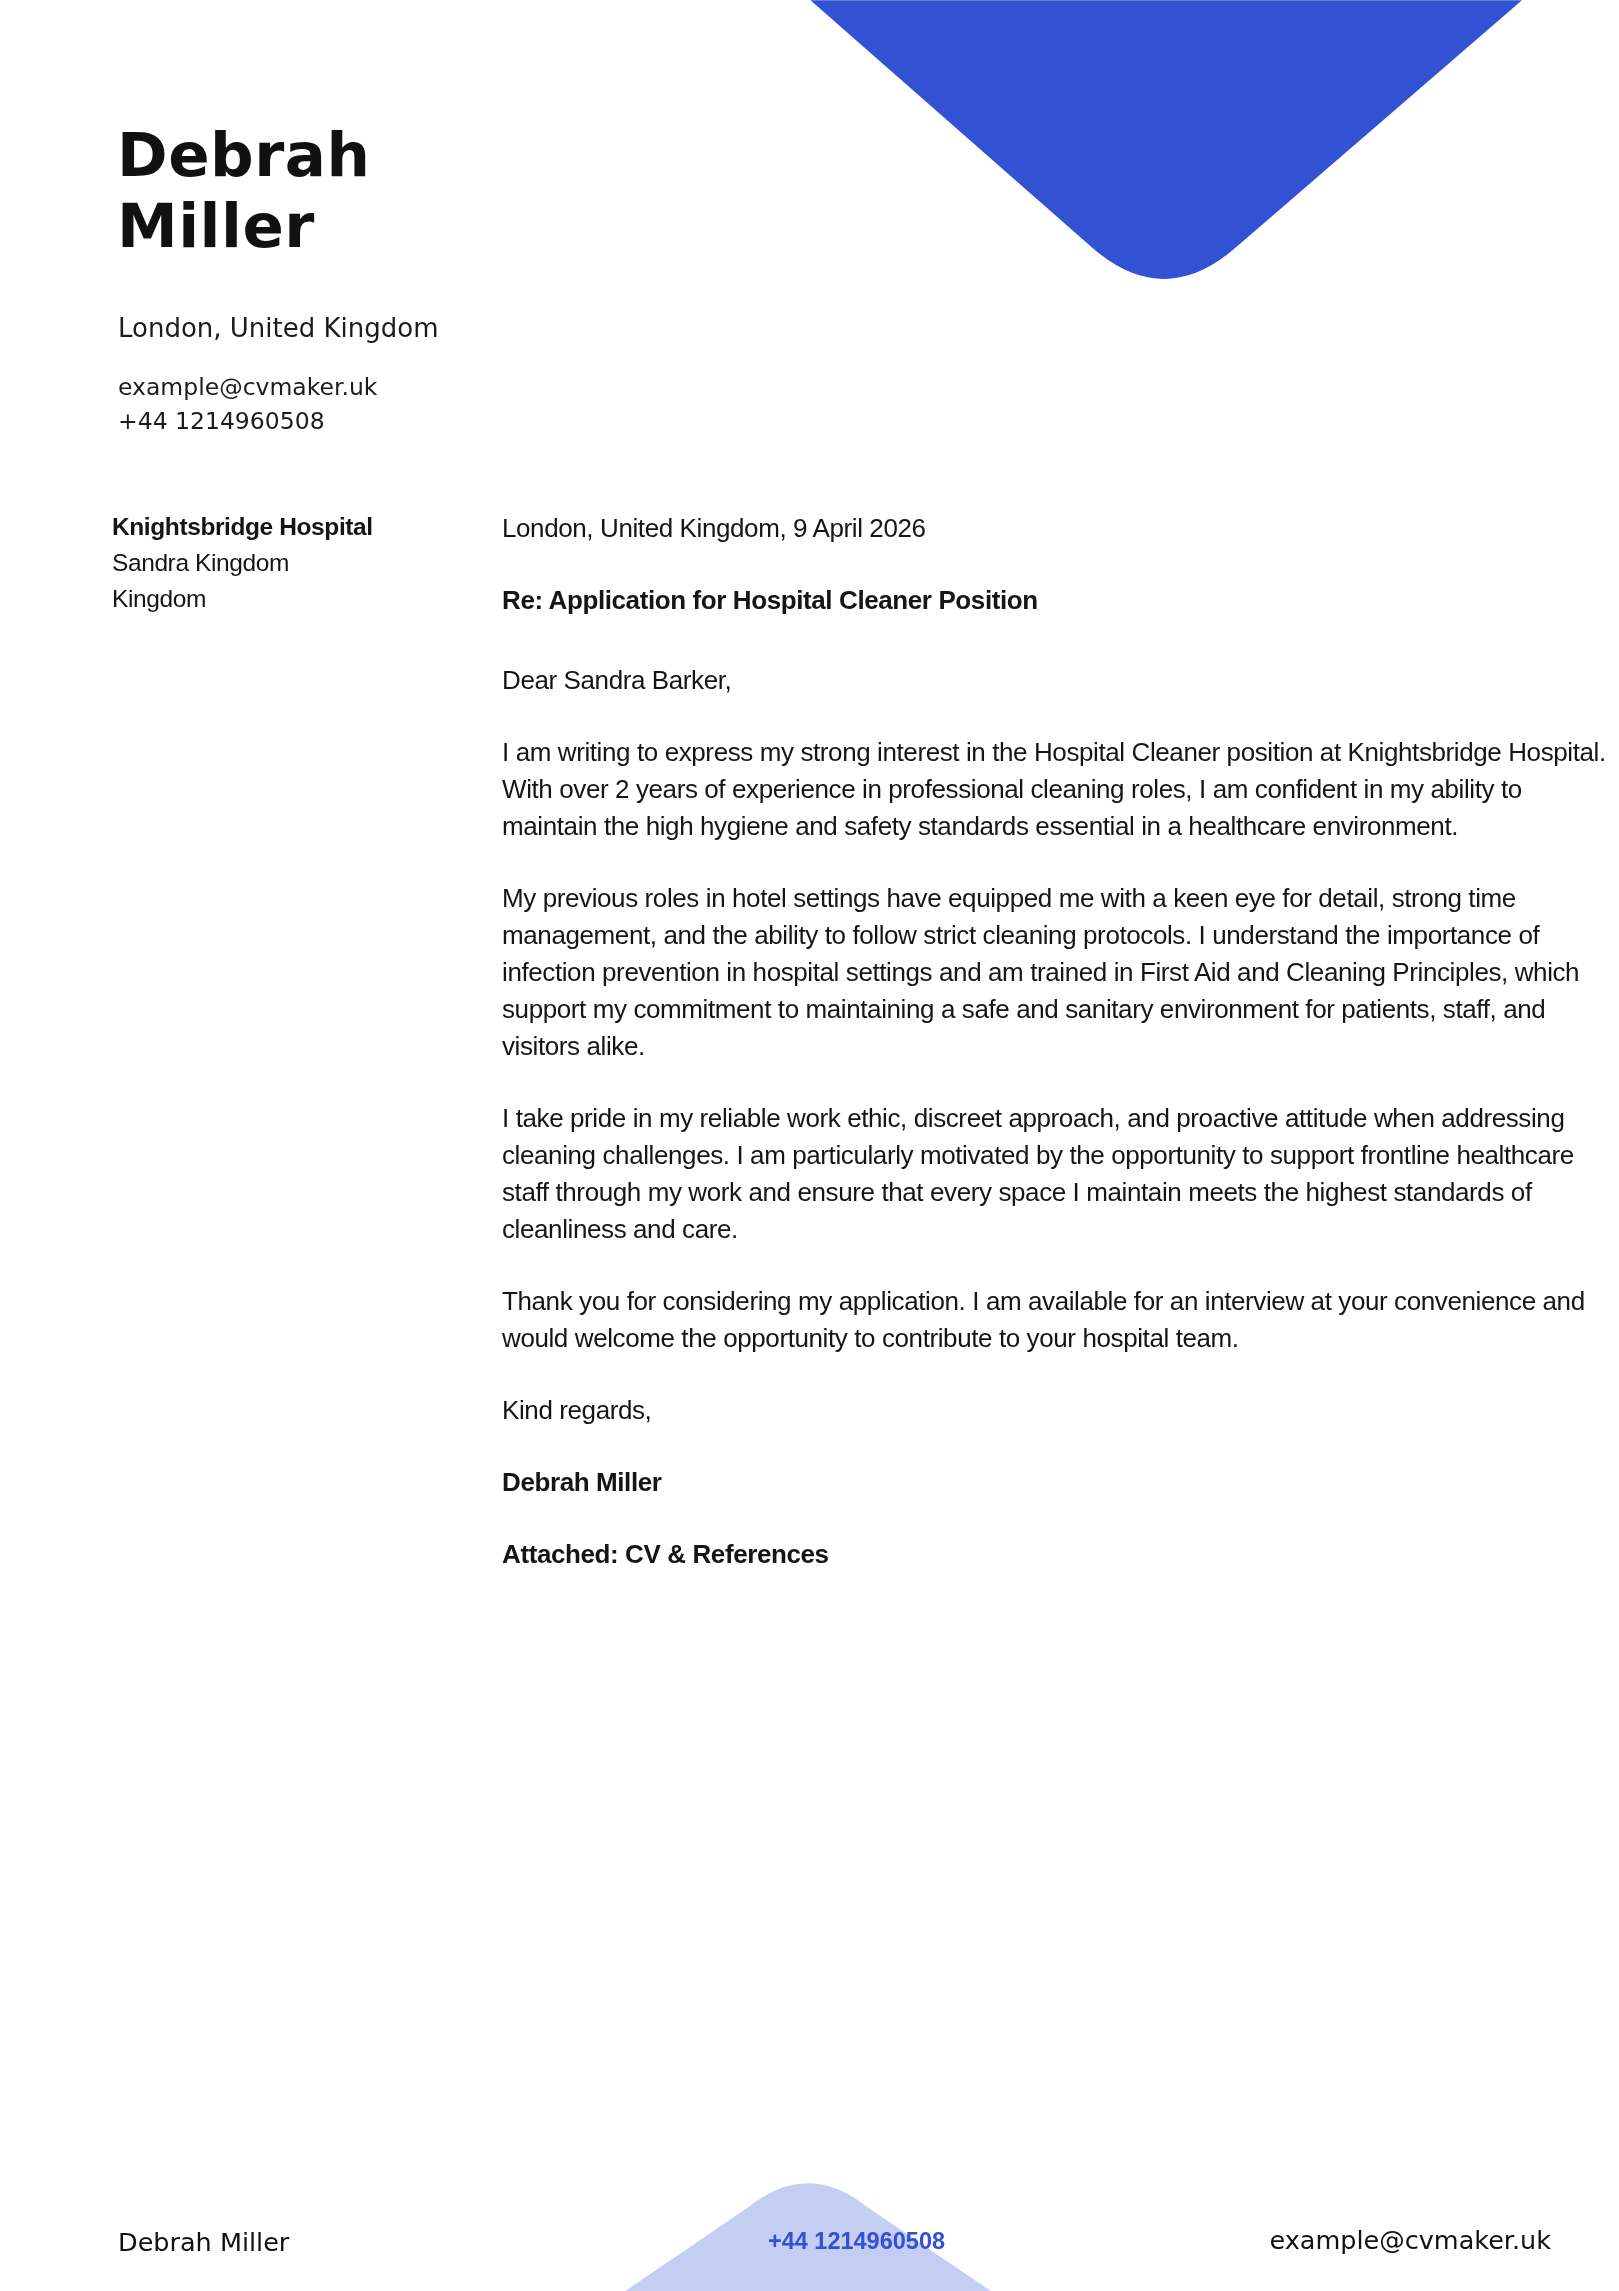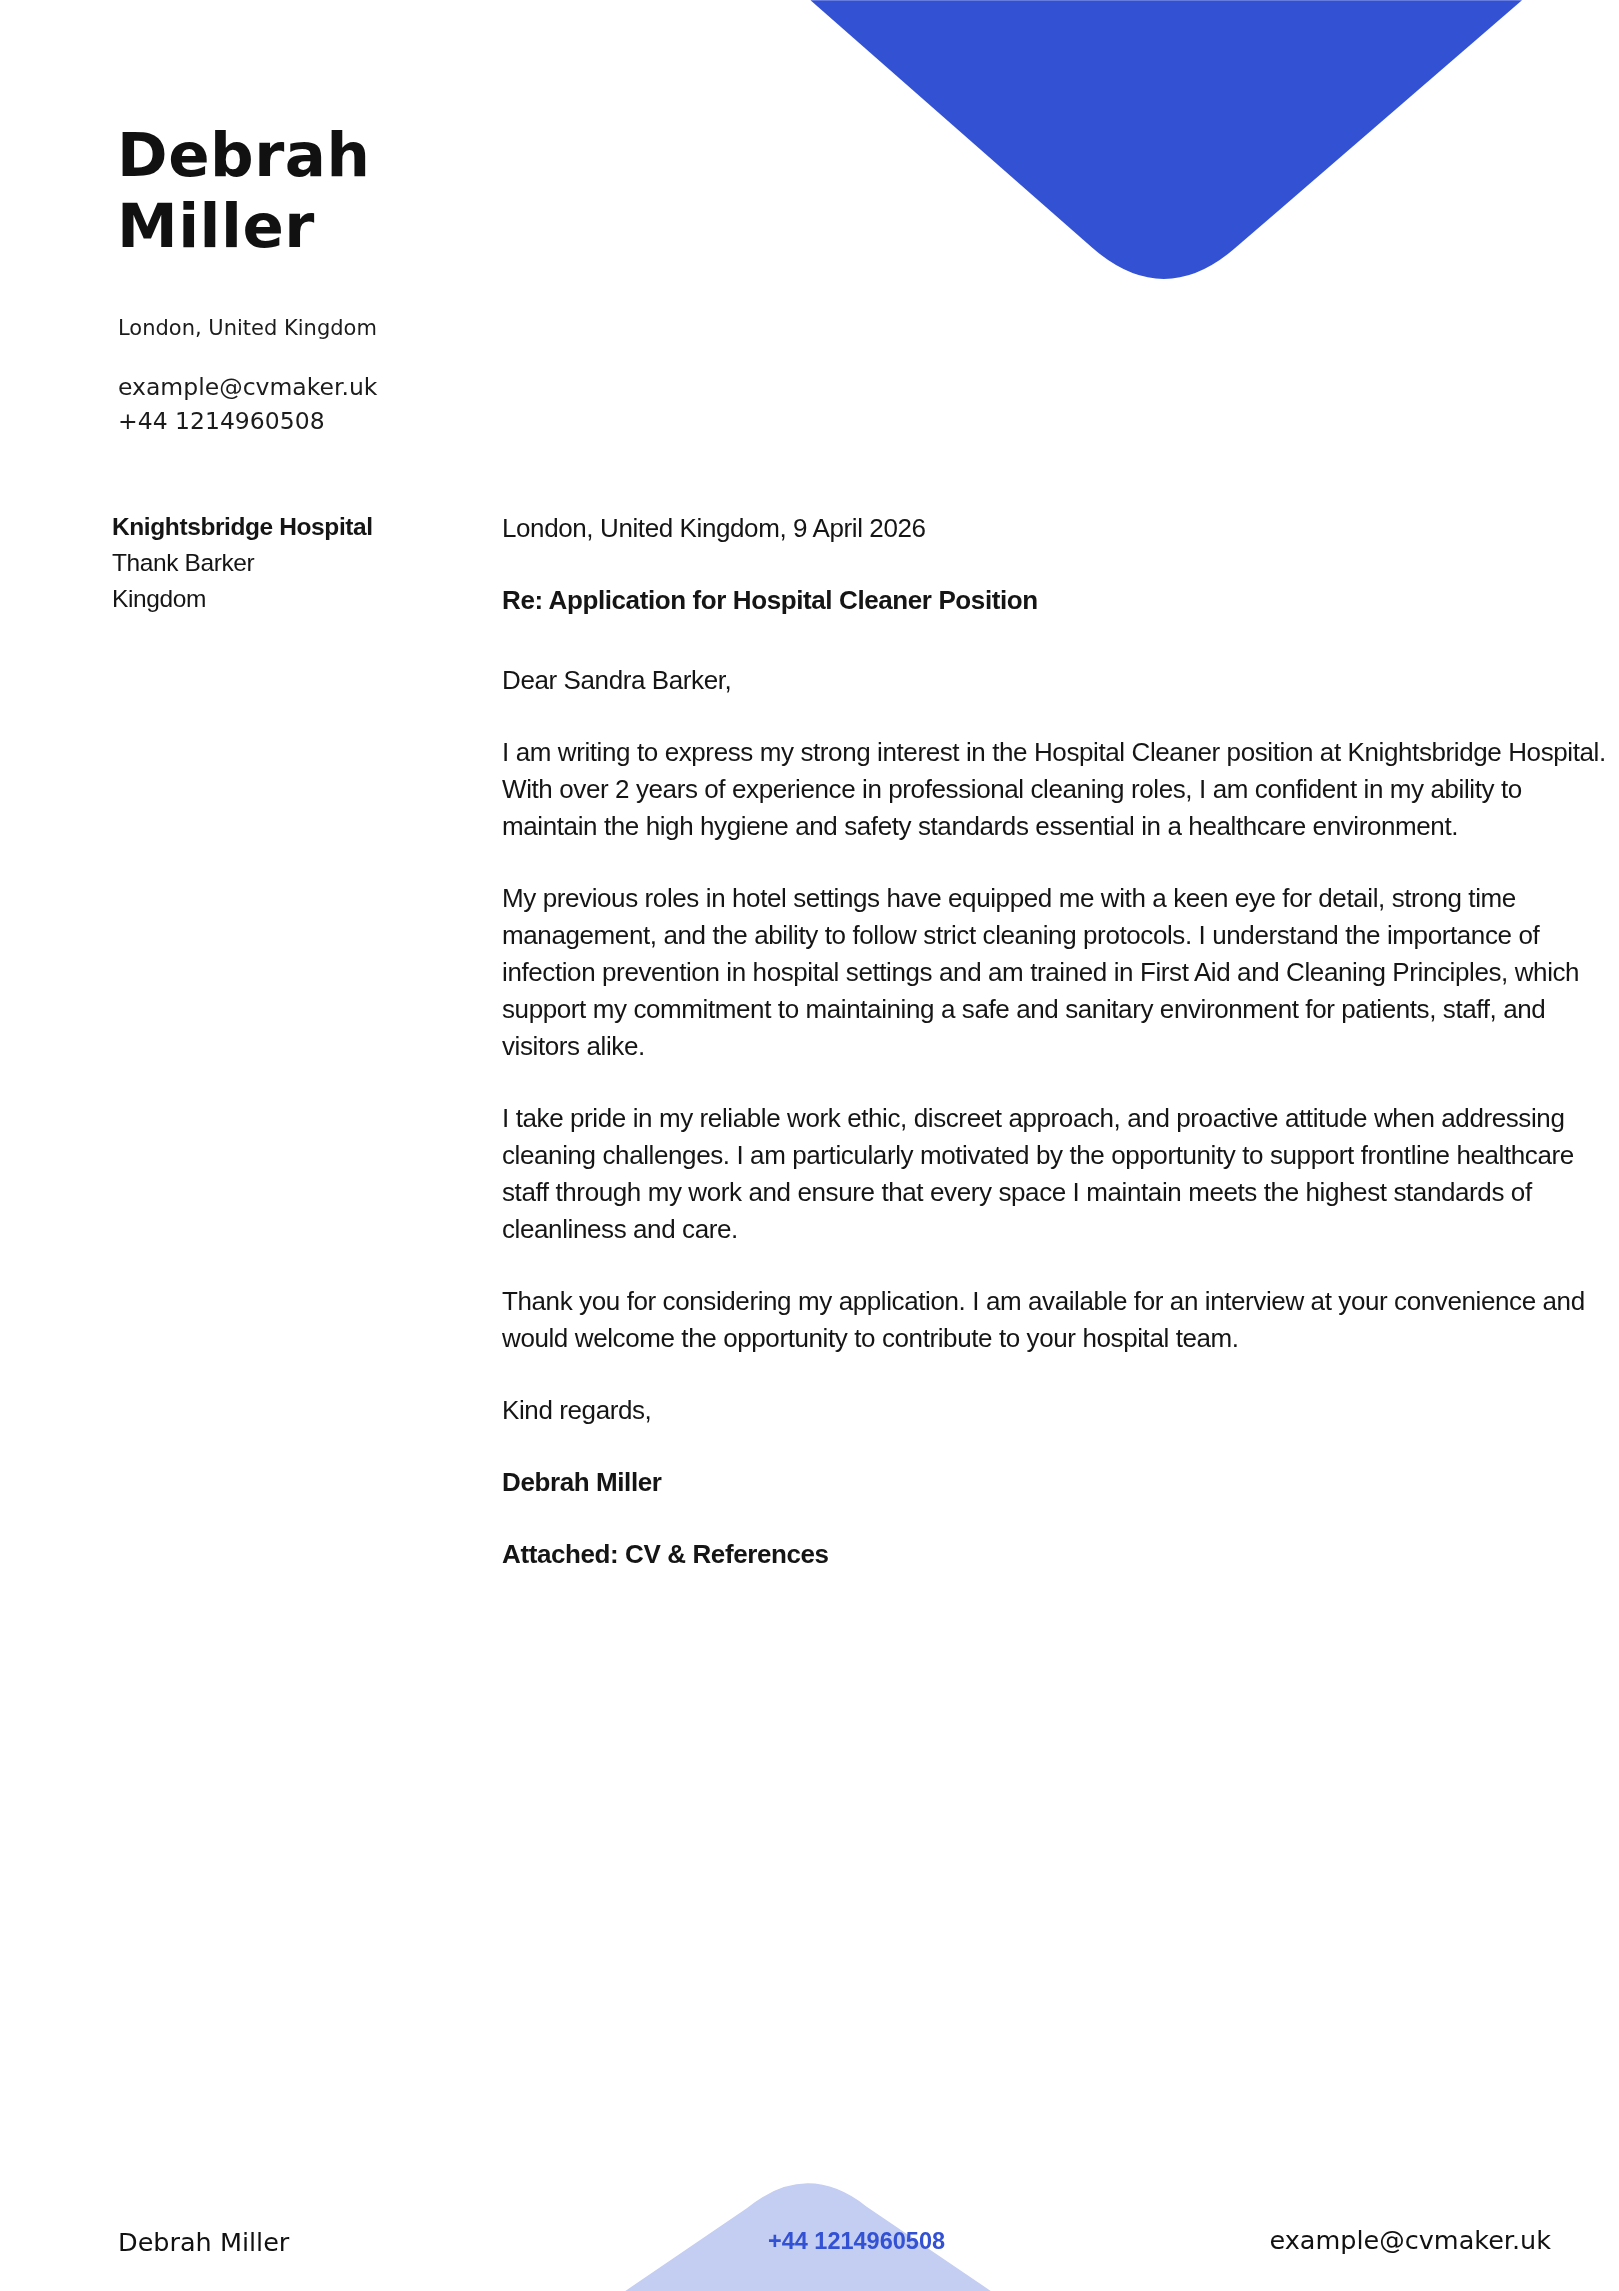--- a/index.html
+++ b/index.html
@@ -15,21 +15,21 @@
   
   .header-name{
     left:70px;top:119px;width:363px;
     font-family:"DejaVu Sans", sans-serif;
     font-weight:bold;font-size:61px;line-height:71px;
     color:#111111;letter-spacing:0.5px;
   }
   .header-location{
     left:71px;top:311px;
     font-family:"DejaVu Sans", sans-serif;
-    font-size:21px;line-height:34px;color:#1c1c1c;
+    font-size:26px;line-height:34px;color:#1c1c1c;
   }
   .header-contact{
     left:71px;top:370px;
     font-family:"DejaVu Sans", sans-serif;
     font-size:23.5px;line-height:34px;color:#1c1c1c;
   }
 
   
   .recipient{left:65px;top:509px;width:353px;font-size:24.5px;line-height:36px;letter-spacing:-0.4px;}
   .recipient .company{font-weight:bold;}
@@ -67,21 +67,21 @@
 
 <div class="layer header-name">Debrah Miller</div>
 <div class="layer header-location">London, United Kingdom</div>
 <div class="layer header-contact">
   <div>example@cvmaker.uk</div>
   <div>+44 1214960508</div>
 </div>
 
 <div class="layer recipient">
   <div class="company">Knightsbridge Hospital</div>
-  <div>Thank Barker</div>
+  <div>Sandra Kingdom</div>
   <div>Kingdom</div>
 </div>
 
 <div class="layer letter">
   <p>London, United Kingdom, 9 April 2026</p>
   <p class="subject">Re: Application for Hospital Cleaner Position</p>
   <p class="salutation">Dear Sandra Barker,</p>
   <p>I am writing to express my strong interest in the Hospital Cleaner position at Knightsbridge Hospital. With over 2 years of experience in professional cleaning roles, I am confident in my ability to maintain the high hygiene and safety standards essential in a healthcare environment.</p>
   <p>My previous roles in hotel settings have equipped me with a keen eye for detail, strong time management, and the ability to follow strict cleaning protocols. I understand the importance of infection prevention in hospital settings and am trained in First Aid and Cleaning Principles, which support my commitment to maintaining a safe and sanitary environment for patients, staff, and visitors alike.</p>
   <p>I take pride in my reliable work ethic, discreet approach, and proactive attitude when addressing cleaning challenges. I am particularly motivated by the opportunity to support frontline healthcare staff through my work and ensure that every space I maintain meets the highest standards of cleanliness and care.</p>

